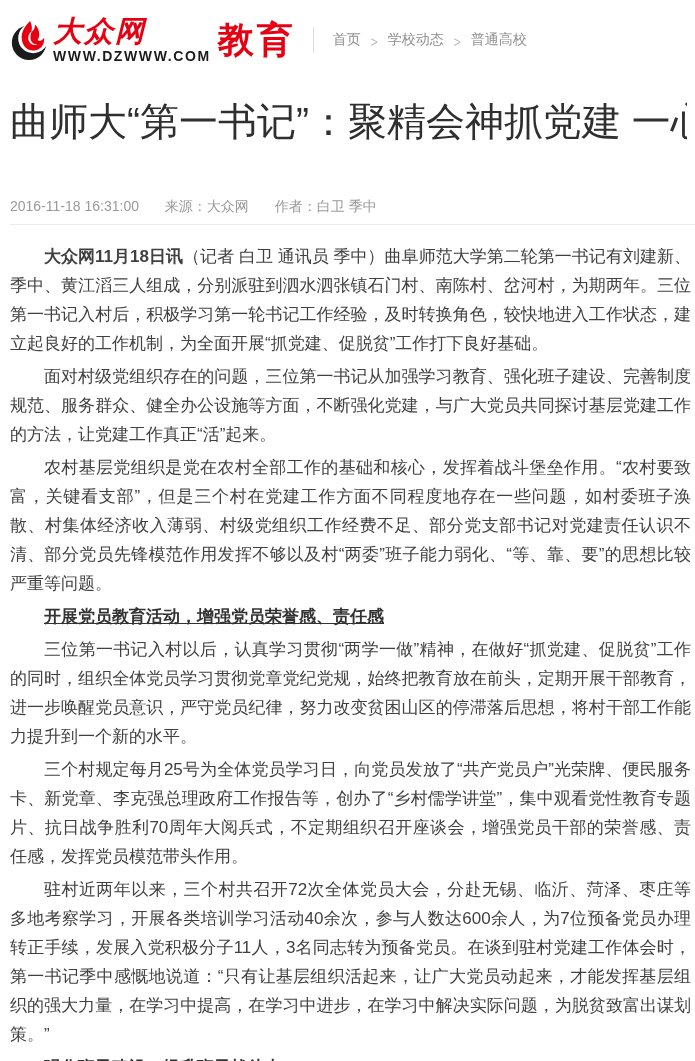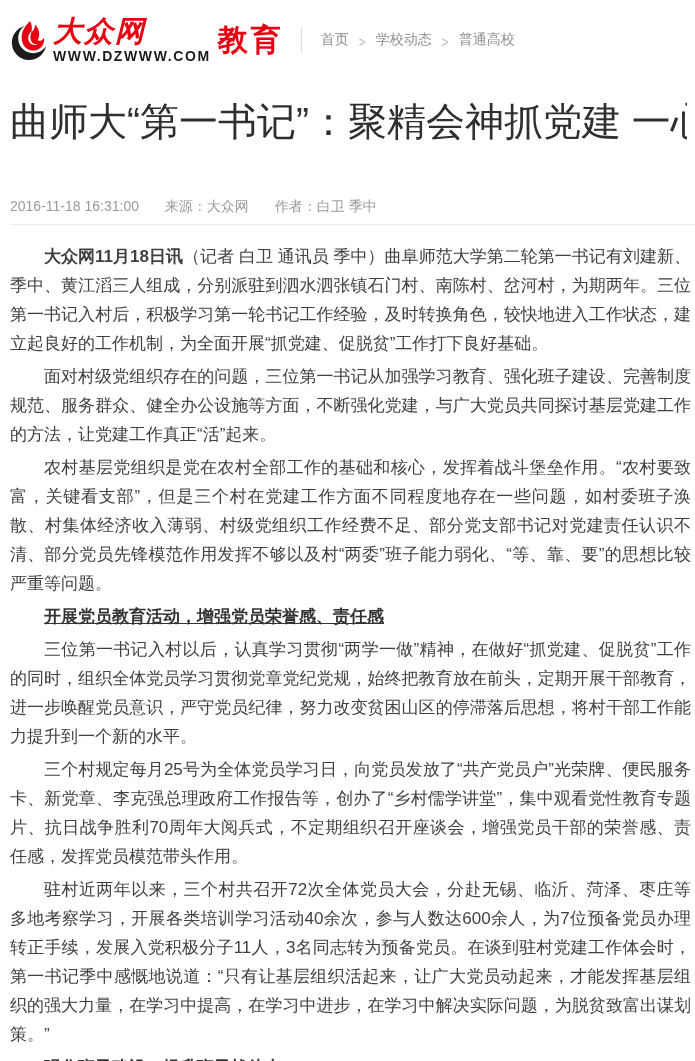--- a/index.html
+++ b/index.html
@@ -32,21 +32,21 @@
     font-style:italic;font-weight:bold;
     font-size:29px;line-height:29px;letter-spacing:2px;white-space:nowrap;
   }
   .logo-domain{
     color:var(--logo-black,#1b1b1b);
     font-size:14px;font-weight:bold;letter-spacing:1.6px;
     text-align:right;margin-top:2px;white-space:nowrap;
   }
   .logo-section{
     color:var(--brand-red,#e60012);
-    font-size:30px;font-weight:bold;letter-spacing:3px;
+    font-size:36px;font-weight:bold;letter-spacing:3px;
     margin-left:7px;text-decoration:none;cursor:pointer;line-height:34px;white-space:nowrap;
   }
   .vdiv{width:1px;height:26px;background:#ddd;margin:0 19px 0 17px;}
   .breadcrumb{display:flex;align-items:flex-end;font-size:14px;color:var(--breadcrumb-color,#8f8f8f);}
   .crumb{color:var(--breadcrumb-color,#8f8f8f);text-decoration:none;cursor:pointer;white-space:nowrap;}
   .crumb-sep{color:#b8b8b8;font-size:12px;margin:0 10px;transform:scaleY(1.2);}
   
   .article-title{
     margin:32px 8px 0 10px;
     font-size:39px;line-height:48px;height:48px;

